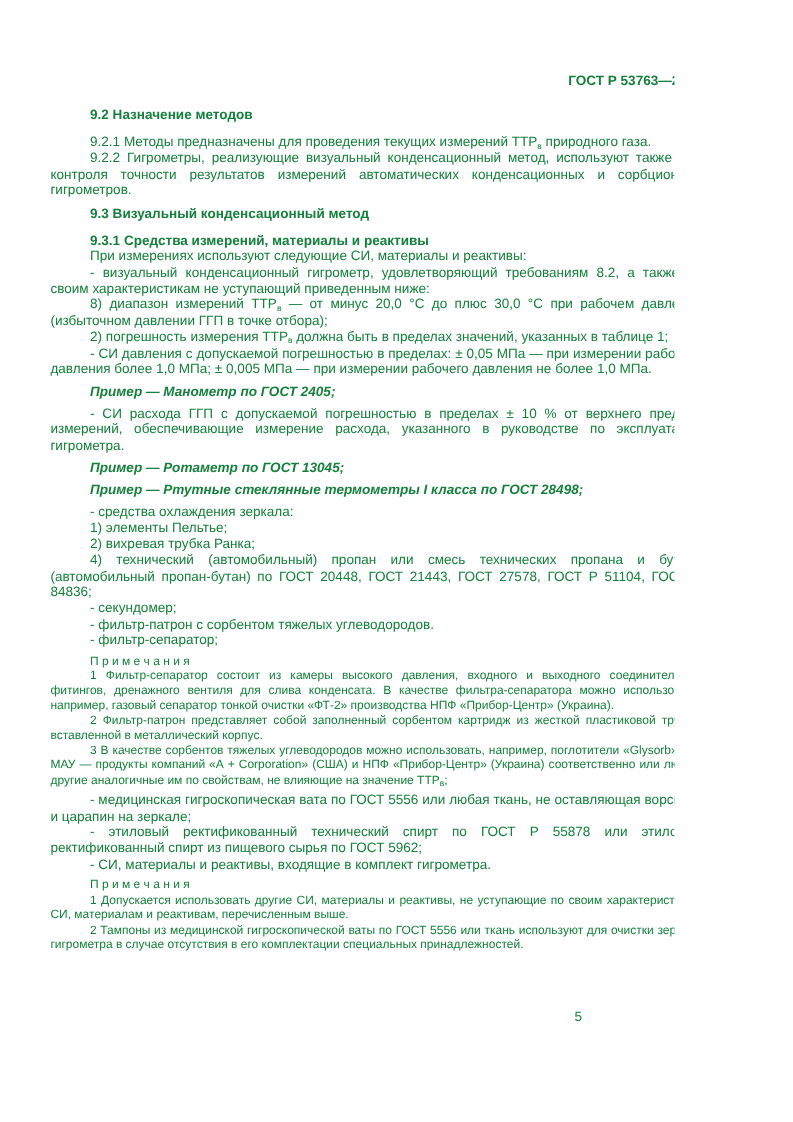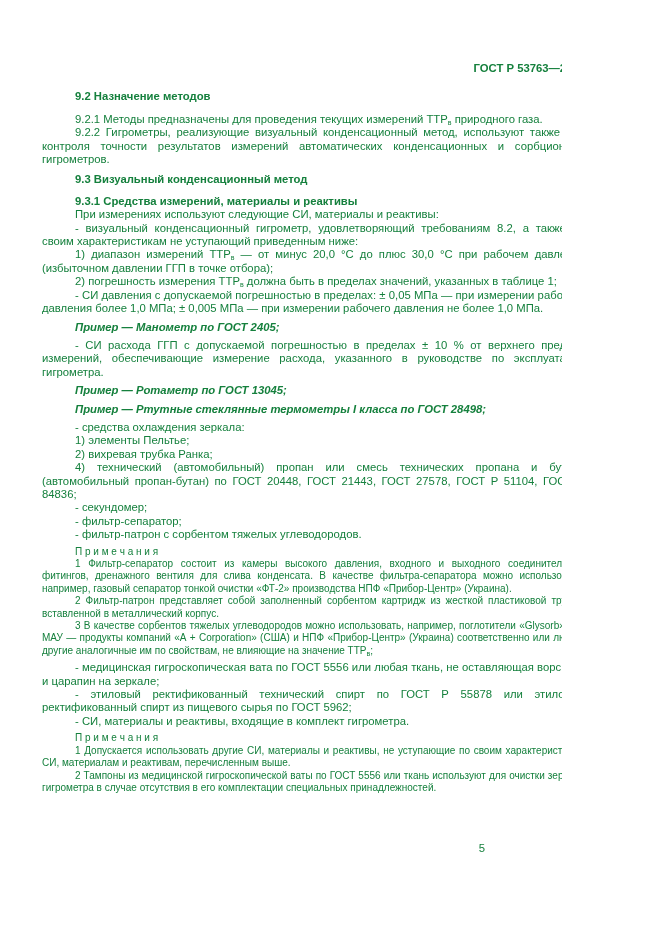--- a/index.html
+++ b/index.html
@@ -77,43 +77,43 @@
     <p class="ind">9.2.2 Гигрометры, реализующие визуальный конденсационный метод, используют также для контроля точности результатов измерений автоматических конденсационных и сорбционных гигрометров.</p>
 
     <p class="h ind h93">9.3 Визуальный конденсационный метод</p>
 
     <p class="h ind h931">9.3.1 Средства измерений, материалы и реактивы</p>
 
     <p class="ind">При измерениях используют следующие СИ, материалы и реактивы:</p>
 
     <p class="ind">- визуальный конденсационный гигрометр, удовлетворяющий требованиям 8.2, а также по своим характеристикам не уступающий приведенным ниже:</p>
 
-    <p class="ind"><span>1) диапазон измерений ТТР</span><sub class="sb">в</sub><span> — от минус 20,0 °С до плюс 30,0 °С при рабочем давлении (избыточном давлении ГГП в точке отбора);</span></p>
+    <p class="ind"><span>8) диапазон измерений ТТР</span><sub class="sb">в</sub><span> — от минус 20,0 °С до плюс 30,0 °С при рабочем давлении (избыточном давлении ГГП в точке отбора);</span></p>
 
     <p class="ind"><span>2) погрешность измерения ТТР</span><sub class="sb">в</sub><span> должна быть в пределах значений, указанных в таблице 1;</span></p>
 
 
     <p class="ind">- СИ давления с допускаемой погрешностью в пределах: ± 0,05 МПа — при измерении рабочего давления более 1,0 МПа; ± 0,005 МПа — при измерении рабочего давления не более 1,0 МПа.</p>
 
     <p class="ex ind">Пример — Манометр по ГОСТ 2405;</p>
 
     <p class="ind">- СИ расхода ГГП с допускаемой погрешностью в пределах ± 10 % от верхнего предела измерений, обеспечивающие измерение расхода, указанного в руководстве по эксплуатации гигрометра.</p>
 
     <p class="ex ind">Пример — Ротаметр по ГОСТ 13045;</p>
 
 
     <p class="ex ind">Пример — Ртутные стеклянные термометры I класса по ГОСТ 28498;</p>
 
     <p class="ind">- средства охлаждения зеркала:</p>
     <p class="ind">1) элементы Пельтье;</p>
     <p class="ind">2) вихревая трубка Ранка;</p>
     <p class="ind">4) технический (автомобильный) пропан или смесь технических пропана и бутана (автомобильный пропан-бутан) по ГОСТ 20448, ГОСТ 21443, ГОСТ 27578, ГОСТ Р 51104, ГОСТ Р 84836;</p>
     <p class="ind">- секундомер;</p>
+    <p class="ind">- фильтр-патрон с сорбентом тяжелых углеводородов.</p>
     <p class="ind">- фильтр-сепаратор;</p>
-    <p class="ind">- фильтр-патрон с сорбентом тяжелых углеводородов.</p>
 
     <p class="note ind gap4">П р и м е ч а н и я</p>
     <p class="note ind">1 Фильтр-сепаратор состоит из камеры высокого давления, входного и выходного соединительных фитингов, дренажного вентиля для слива конденсата. В качестве фильтра-сепаратора можно использовать, например, газовый сепаратор тонкой очистки «ФТ-2» производства НПФ «Прибор-Центр» (Украина).</p>
     <p class="note ind">2 Фильтр-патрон представляет собой заполненный сорбентом картридж из жесткой пластиковой трубки, вставленной в металлический корпус.</p>
     <p class="note ind"><span>3 В качестве сорбентов тяжелых углеводородов можно использовать, например, поглотители «Glysorb» или МАУ — продукты компаний «А + Corporation» (США) и НПФ «Прибор-Центр» (Украина) соответственно или любые другие аналогичные им по свойствам, не влияющие на значение ТТР</span><sub class="sb">в</sub><span>;</span></p>
 
     <p class="ind gap4">- медицинская гигроскопическая вата по ГОСТ 5556 или любая ткань, не оставляющая ворсинок и царапин на зеркале;</p>
     <p class="ind">- этиловый ректификованный технический спирт по ГОСТ Р 55878 или этиловый ректификованный спирт из пищевого сырья по ГОСТ 5962;</p>
     <p class="ind">- СИ, материалы и реактивы, входящие в комплект гигрометра.</p>
 

